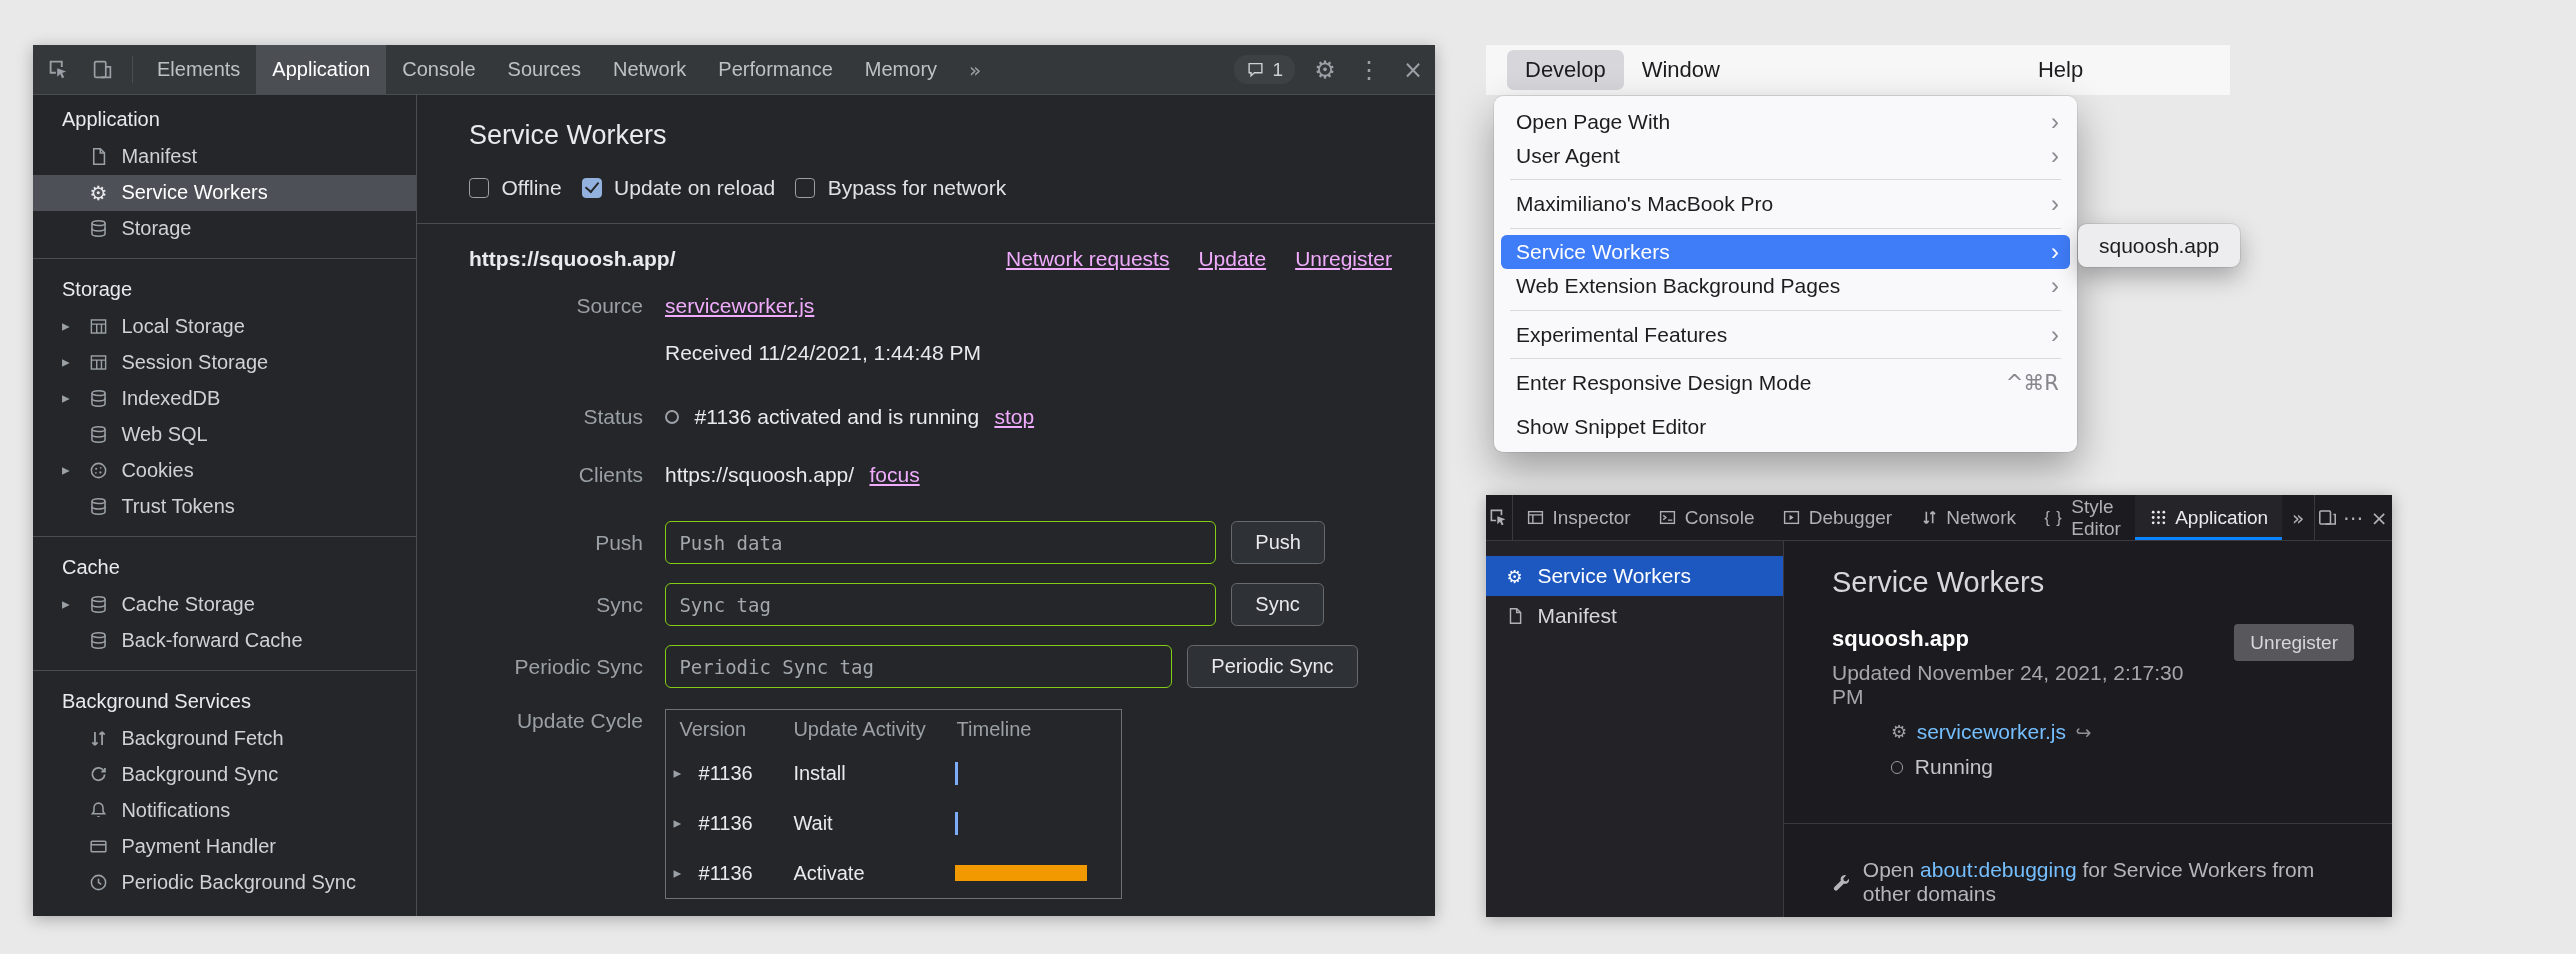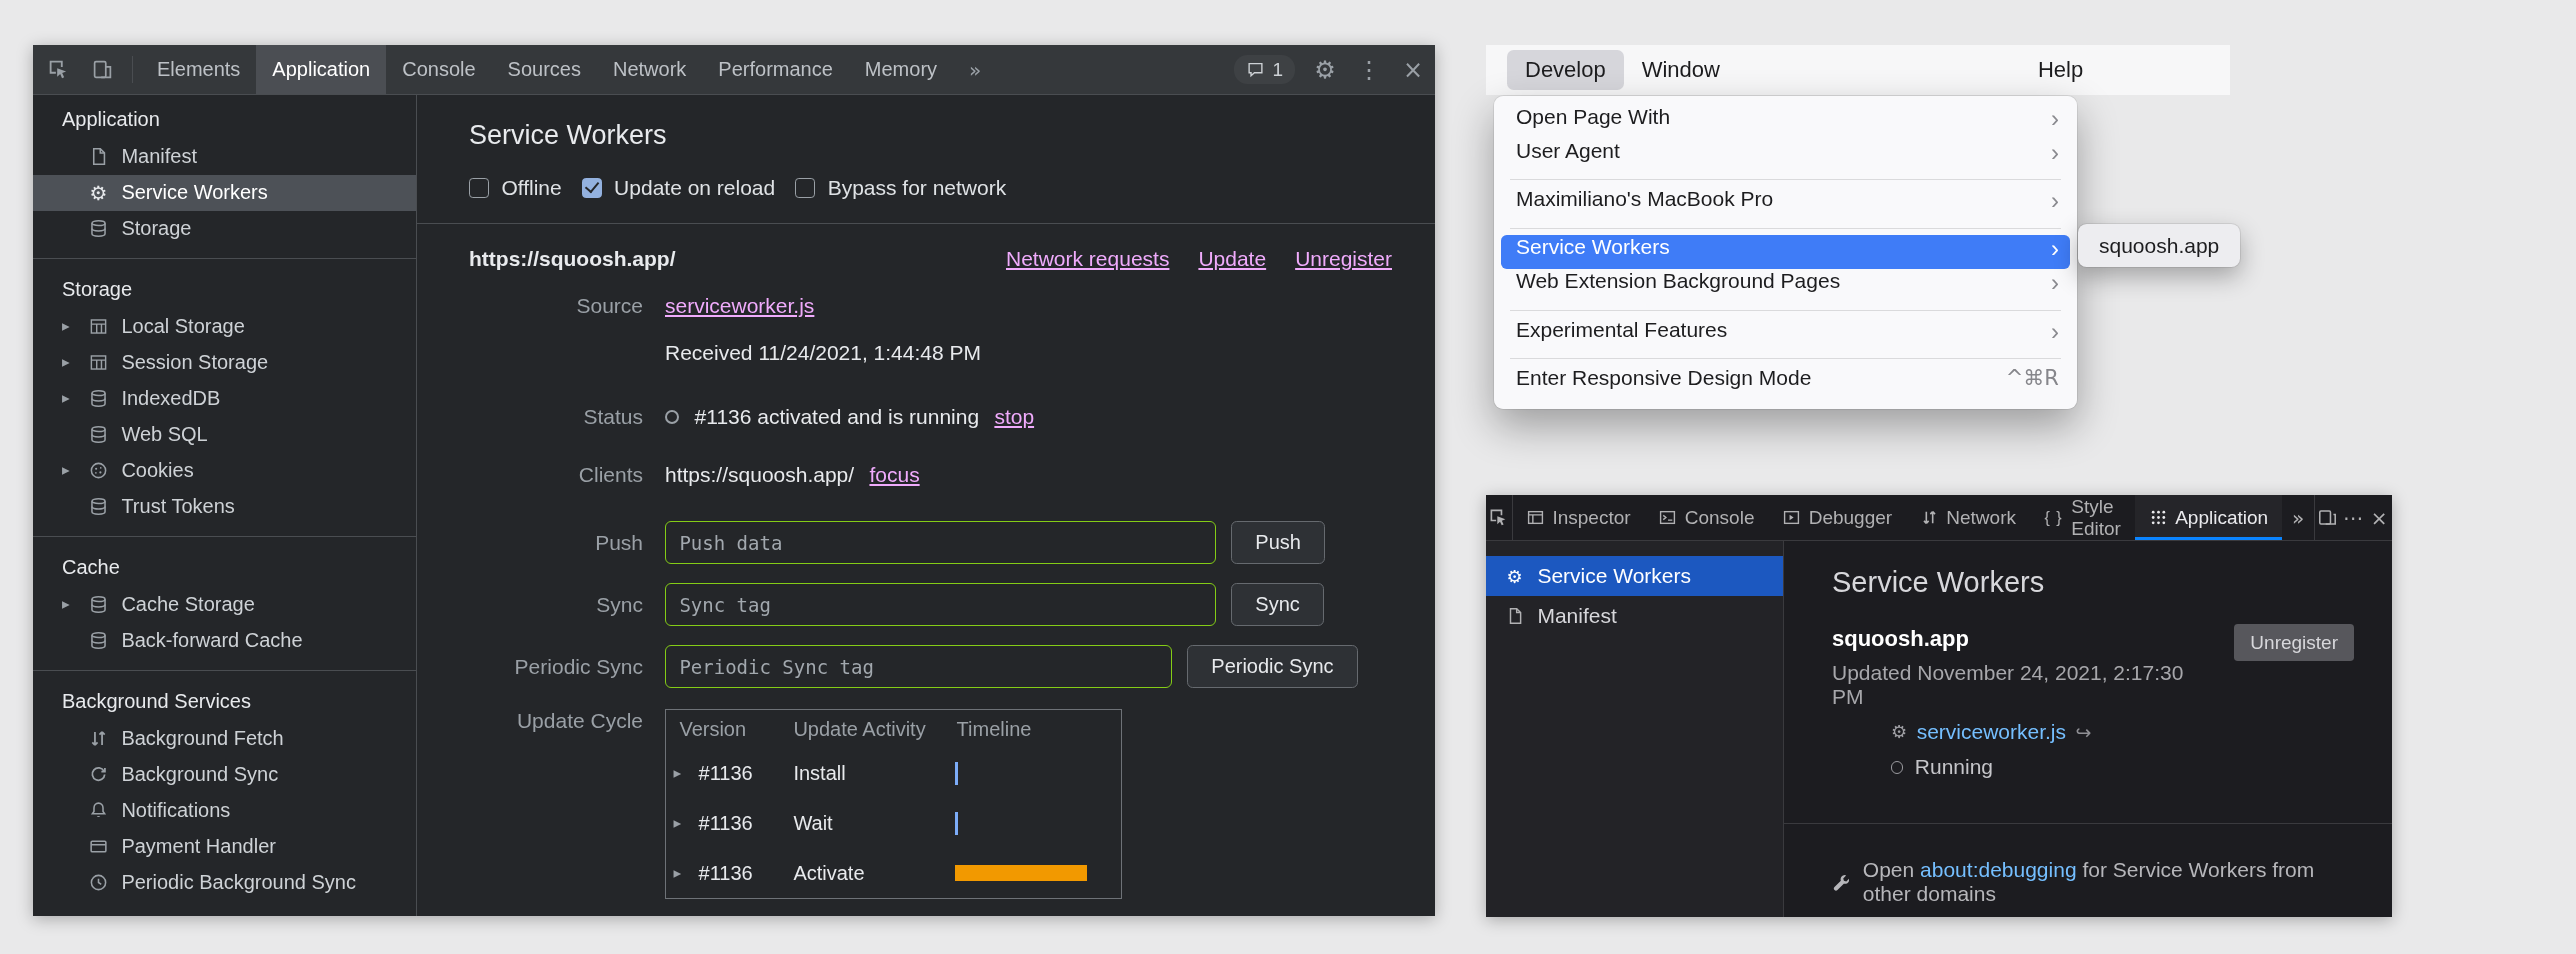--- a/index.html
+++ b/index.html
@@ -78,21 +78,21 @@
 
   
   .safari-bar { position:absolute; left:1486px; top:45px; width:744px; height:50px; background:#f7f7f8;
                 display:flex; align-items:center; padding-left:21px; font-size:22px; color:#1d1d1f; }
   .mb-item { padding:6.7px 18px; border-radius:6.7px; }
   .mb-item.open { background:#d6d6db; }
   .mb-item.help { margin-left:282px; }
   .menu { position:absolute; left:1494px; top:96px; width:583px; background:rgba(249,249,251,0.98);
           border-radius:9.5px; box-shadow:0 17px 42px rgba(0,0,0,0.33), 0 0 0 1px rgba(0,0,0,0.07);
           padding:8.6px 6.7px; font-size:21px; color:#1d1d1f; }
-  .mi { height:34px; display:flex; align-items:flex-start; padding:0 11.4px 0 15.3px; border-radius:5.7px; }
+  .mi { height:34px; display:flex; align-items:center; padding:0 11.4px 0 15.3px; border-radius:5.7px; }
   .mi .lab { flex:1; }
   .chev { color:#8a8a8f; font-size:24px; }
   .mi.sel { background:#3f7cf7; color:#ffffff; }
   .mi.sel .chev { color:#ffffff; }
   .mdv { height:1px; background:rgba(0,0,0,0.12); margin:6.7px 9.5px; }
   .shortcut { color:#86868b; }
   .mi.last { margin-top:9.5px; }
   .submenu { position:absolute; left:2078px; top:224px; height:43px; background:#ededf0; border-radius:8.6px;
              box-shadow:0 9.5px 25px rgba(0,0,0,0.3), 0 0 0 1px rgba(0,0,0,0.08);
              display:flex; align-items:center; padding:0 21px; font-size:21px; color:#1d1d1f; }
@@ -505,20 +505,23 @@
   <div class="mdv"></div>
   <div class="mi">
     <span class="lab">Experimental Features</span>
       <span class="chev">›</span>
   </div>
   <div class="mdv"></div>
   <div class="mi">
     <span class="lab">Enter Responsive Design Mode</span>
       <span class="shortcut g">^⌘R</span>
   </div>
+  <div class="mi last">
+    <span class="lab">Show Snippet Editor</span>
+  </div>
 </section>
 
 <div class="submenu">
   <span>squoosh.app</span>
 </div>
 
 <section class="firefox">
   <div class="f-toolbar">
     <button class="f-tbtn">
       <svg viewBox="0 0 16 16">

